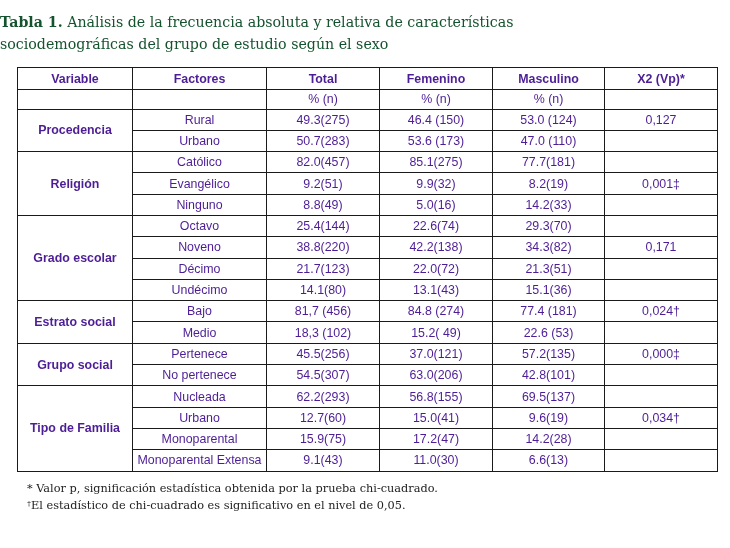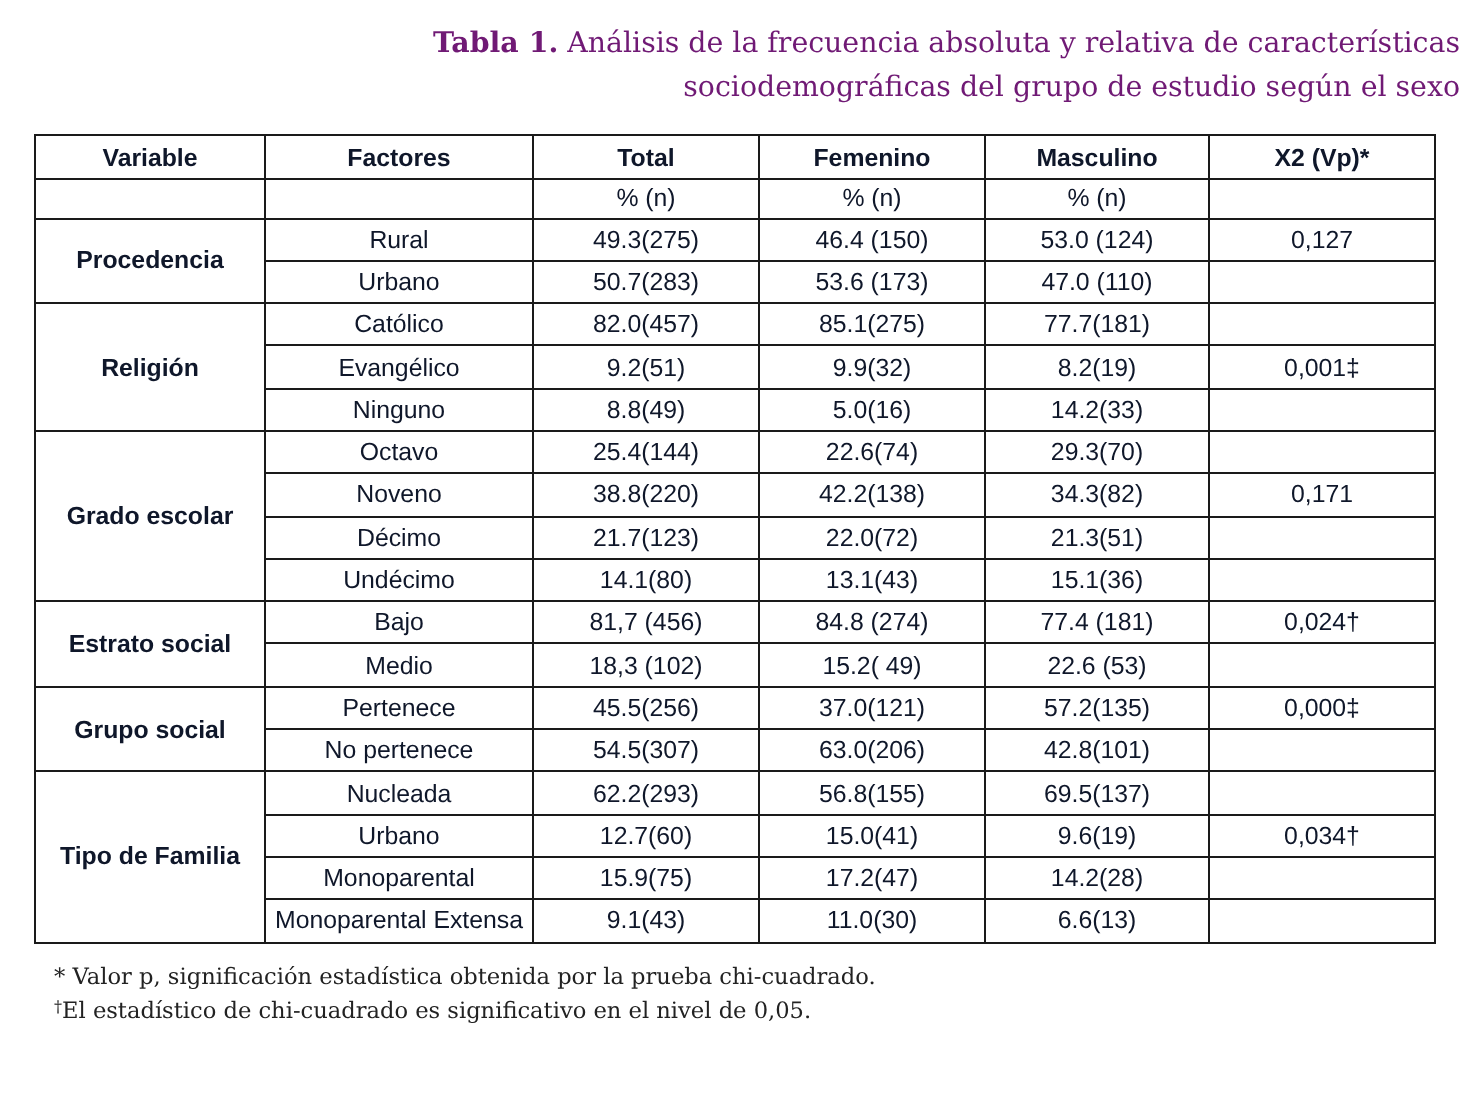--- a/index.html
+++ b/index.html
@@ -1,25 +1,25 @@
 <!DOCTYPE html>
 <html><head>
 <meta charset="utf-8">
 <style>
   html, body { margin: 0; padding: 0; background: #ffffff; }
   body { width: 730px; height: 548px; position: relative; overflow: hidden; color: #1a1a1a; }
   .caption {
     position: absolute; left: 0; top: 11px; width: 730px;
-    text-align: right; font-family: "DejaVu Serif", serif; font-size: 14.2px; line-height: 22px; color: #701a75;
+    text-align: left; font-family: "DejaVu Serif", serif; font-size: 14.2px; line-height: 22px; color: #14532d;
   }
   .caption b { font-weight: bold; }
   table.t {
     position: absolute; left: 17px; top: 67px;
     border-collapse: collapse; table-layout: fixed;
-    font-family: "Liberation Sans", sans-serif; font-size: 12.4px; color: #0f172a;
+    font-family: "Liberation Sans", sans-serif; font-size: 12.4px; color: #4c1d95;
   }
   table.t td, table.t th {
     border: 1.4px solid #1a1a1a; padding: 0; text-align: center; vertical-align: middle;
     height: 20.3px; white-space: nowrap; overflow: hidden;
   }
   table.t th { font-weight: bold; height: 21px; }
   table.t td.var { font-weight: bold; }
   table.t tr.sub td { height: 18.5px; }
   col.c1 { width: 115px; } col.c2 { width: 134px; } col.c3 { width: 113px; }
   col.c4 { width: 113px; } col.c5 { width: 112px; } col.c6 { width: 113px; }

